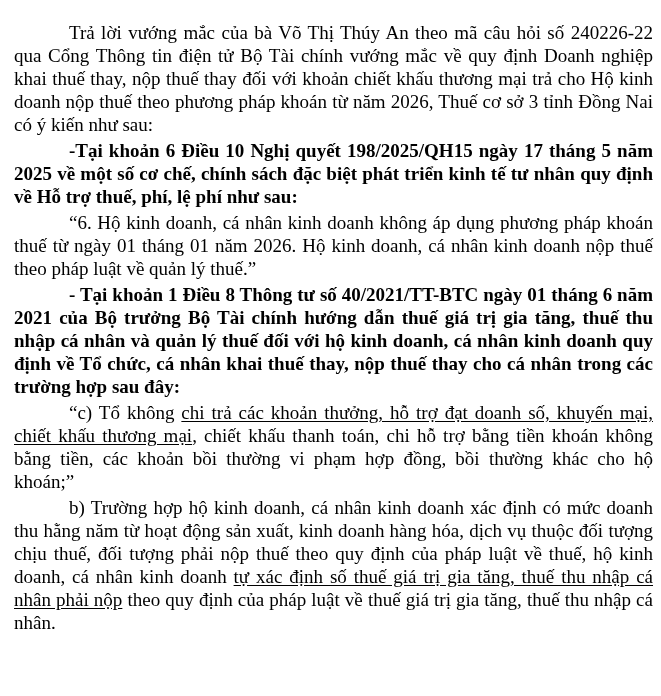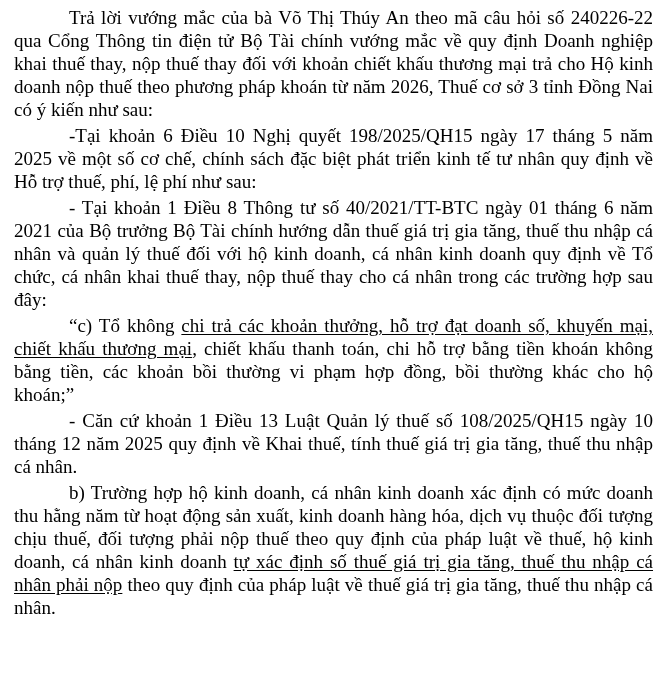--- a/index.html
+++ b/index.html
@@ -4,52 +4,52 @@
 <style>
   html, body {
     margin: 0;
     padding: 0;
     background: #ffffff;
   }
   .page {
     box-sizing: border-box;
     width: 661px;
     height: 696px;
-    padding: 6px 8px 0 14px;
+    padding: 21px 8px 0 14px;
     background: #ffffff;
     color: #000000;
     font-family: "Liberation Serif", "DejaVu Serif", serif;
     font-size: 19px;
     line-height: 23px;
     text-align: justify;
     overflow: hidden;
   }
   .para {
     margin: 0 0 3px 0;
     text-indent: 55px;
   }
   .para.bold {
-    font-weight: normal;
+    font-weight: bold;
   }
   .seg-underline {
     text-decoration: underline;
     text-underline-offset: 2px;
   }
 </style>
 </head>
 <body>
 
 <div class="page" style="background: rgb(255, 255, 255); color: rgb(0, 0, 0);">
 
   <p class="para"><span>Trả lời vướng mắc của bà Võ Thị Thúy An theo mã câu hỏi số 240226-22 qua Cổng Thông tin điện tử Bộ Tài chính vướng mắc về quy định Doanh nghiệp khai thuế thay, nộp thuế thay đối với khoản chiết khấu thương mại trả cho Hộ kinh doanh nộp thuế theo phương pháp khoán từ năm 2026, Thuế cơ sở 3 tỉnh Đồng Nai có ý kiến như sau:</span><span class="seg-underline"></span><span></span></p>
 
   <p class="para bold"><span>-Tại khoản 6 Điều 10 Nghị quyết 198/2025/QH15 ngày 17 tháng 5 năm 2025 về một số cơ chế, chính sách đặc biệt phát triển kinh tế tư nhân quy định về Hỗ trợ thuế, phí, lệ phí như sau:</span><span class="seg-underline"></span><span></span></p>
 
+  <p class="para"><span>“6. Hộ kinh doanh, cá nhân kinh doanh không áp dụng phương pháp khoán thuế từ ngày 01 tháng 01 năm 2026. Hộ kinh doanh, cá nhân kinh doanh nộp thuế theo pháp luật về quản lý thuế.”</span><span class="seg-underline"></span><span></span></p>
 
   <p class="para bold"><span>- Tại khoản 1 Điều 8 Thông tư số 40/2021/TT-BTC ngày 01 tháng 6 năm 2021 của Bộ trưởng Bộ Tài chính hướng dẫn thuế giá trị gia tăng, thuế thu nhập cá nhân và quản lý thuế đối với hộ kinh doanh, cá nhân kinh doanh quy định về Tổ chức, cá nhân khai thuế thay, nộp thuế thay cho cá nhân trong các trường hợp sau đây:</span><span class="seg-underline"></span><span></span></p>
 
   <p class="para"><span>“c) Tổ không </span><span class="seg-underline">chi trả các khoản thưởng, hỗ trợ đạt doanh số, khuyến mại, chiết khấu thương mại</span><span>, chiết khấu thanh toán, chi hỗ trợ bằng tiền khoán không bằng tiền, các khoản bồi thường vi phạm hợp đồng, bồi thường khác cho hộ khoán;”</span></p>
 
-  <p class="para bold"><span>- Căn cứ khoản 1 Điều 13 Luật Quản lý thuế số 108/2025/QH15 ngày 10 tháng 12 năm 2025 quy định về Khai thuế, tính thuế giá trị gia tăng, thuế thu nhập cá nhân.</span><span class="seg-underline"></span><span></span></p>
 
   <p class="para"><span>b) Trường hợp hộ kinh doanh, cá nhân kinh doanh xác định có mức doanh thu hằng năm từ hoạt động sản xuất, kinh doanh hàng hóa, dịch vụ thuộc đối tượng chịu thuế, đối tượng phải nộp thuế theo quy định của pháp luật về thuế, hộ kinh doanh, cá nhân kinh doanh </span><span class="seg-underline">tự xác định số thuế giá trị gia tăng, thuế thu nhập cá nhân phải nộp</span><span> theo quy định của pháp luật về thuế giá trị gia tăng, thuế thu nhập cá nhân.</span></p>
 
 </div>
 
 </body></html>

